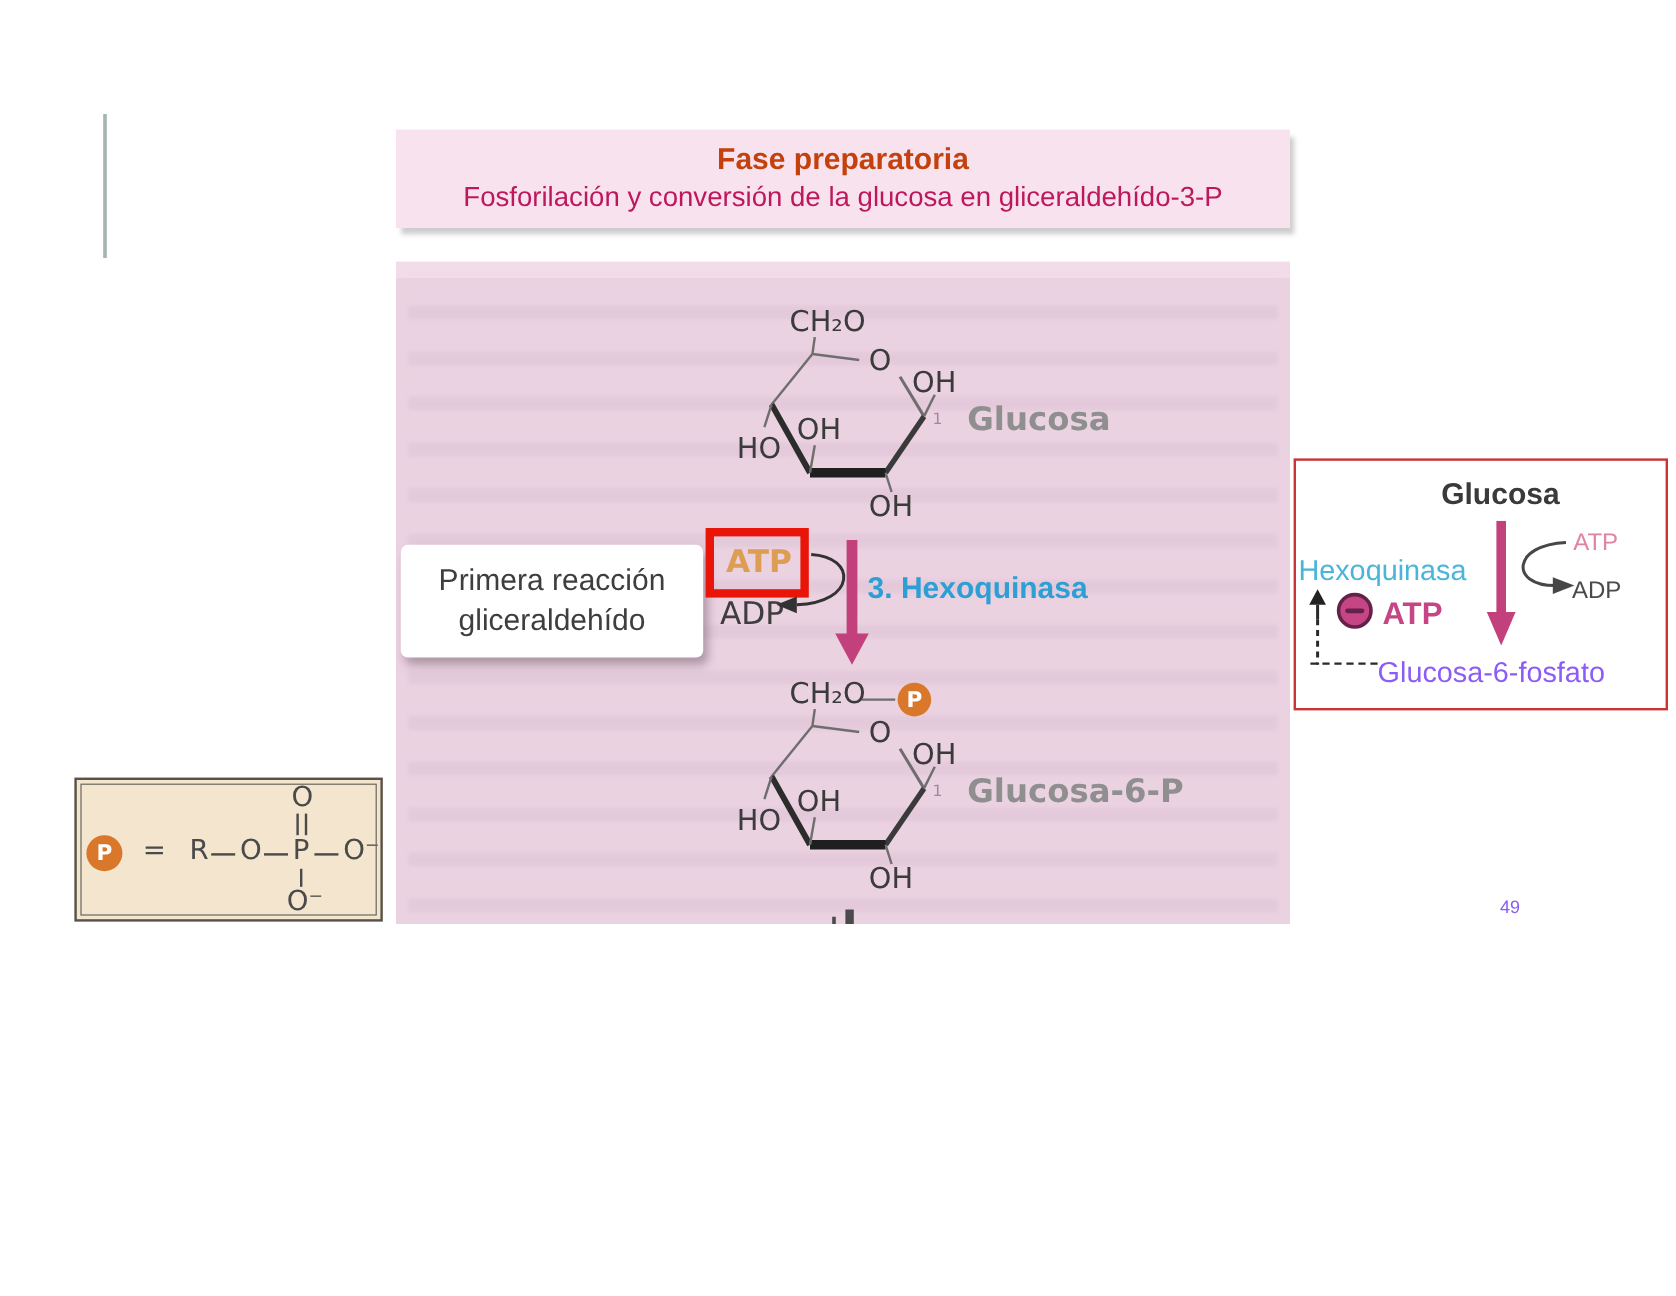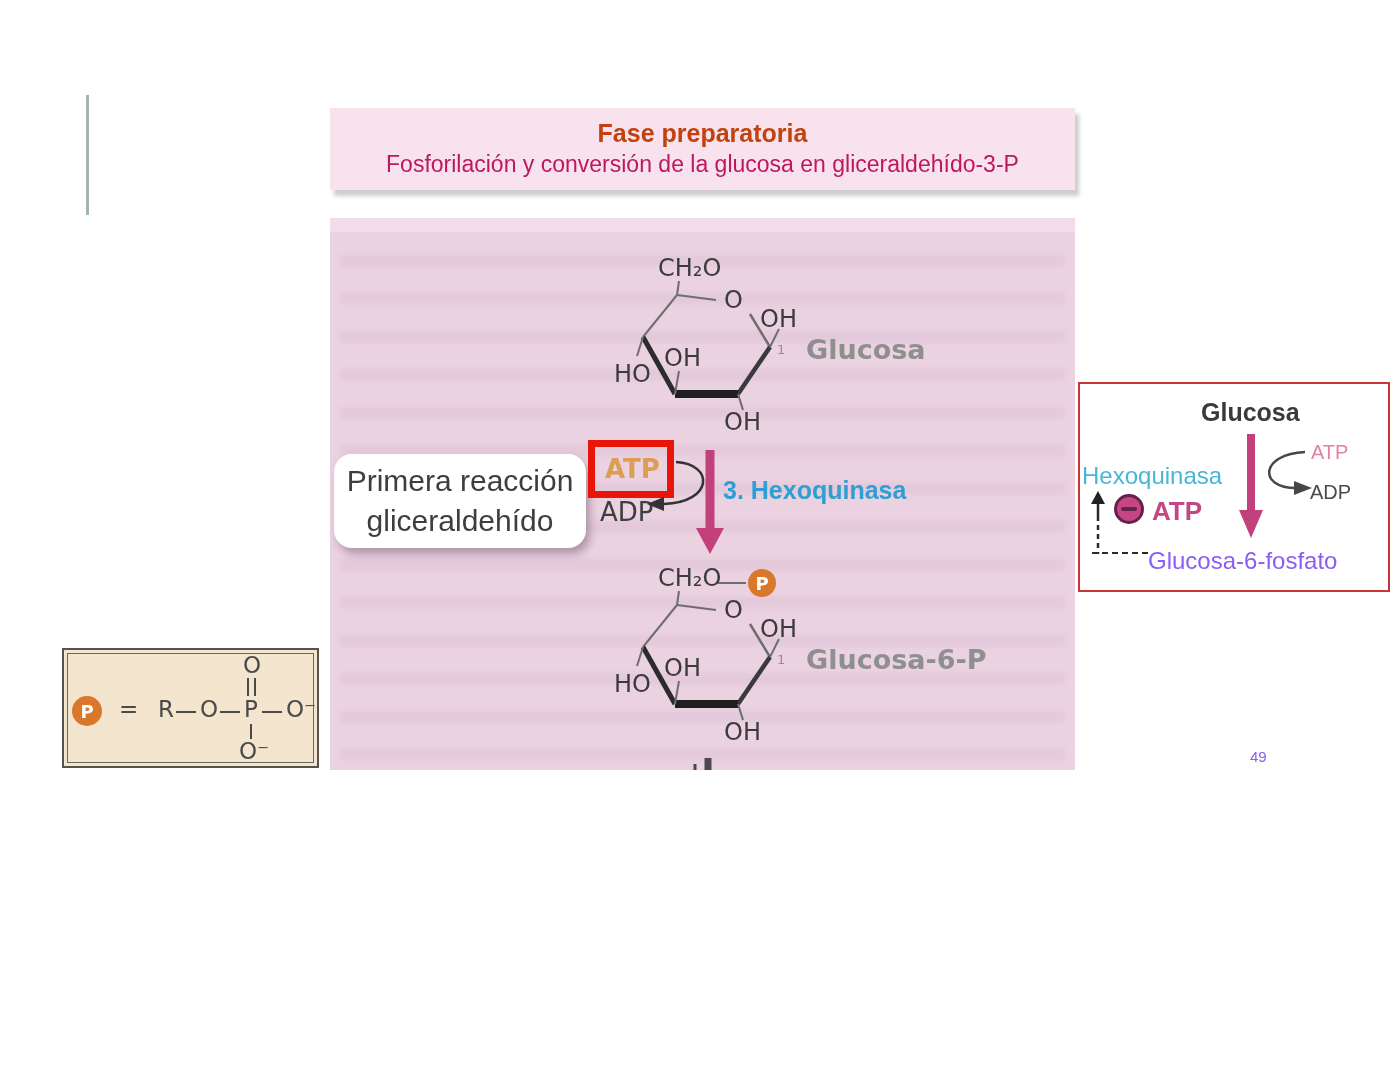--- a/index.html
+++ b/index.html
@@ -59,24 +59,24 @@
   .p-circle {
     position: absolute; width: 28px; height: 28px; border-radius: 50%;
     background: #d9772b; color: #ffffff; font-weight: bold; font-size: 18px;
     display: flex; align-items: center; justify-content: center;
     font-family: "DejaVu Sans", sans-serif;
   }
 
   
   .note-box {
     left: 334px; top: 454px; width: 252px; height: 94px;
-    background: #ffffff; border-radius: 18px;
+    background: #ffffff; border-radius: 6px;
     box-shadow: 4px 6px 8px rgba(125,102,118,0.55);
     display: flex; flex-direction: column; align-items: center; justify-content: center;
-    font-size: 30px; color: #3e3e3e; line-height: 1.32;
+    font-size: 25px; color: #3e3e3e; line-height: 1.32;
   }
   .atp-red-box {
     left: 588px; top: 440px; width: 86px; height: 58px;
     border: 7px solid #ea1509;
     display: flex; align-items: center; padding-left: 10px;
     background: transparent;
   }
   .atp-orange { font-size: 26px; font-weight: bold; color: #dd9d55; font-family: "DejaVu Sans", sans-serif; }
   .adp-mid { left: 600px; top: 497px; font-size: 26px; color: #3e3e3e; font-family: "DejaVu Sans", sans-serif; }
   .enzyme-mid { left: 723px; top: 476px; font-size: 25px; font-weight: 600; color: #2e9fd4; }

